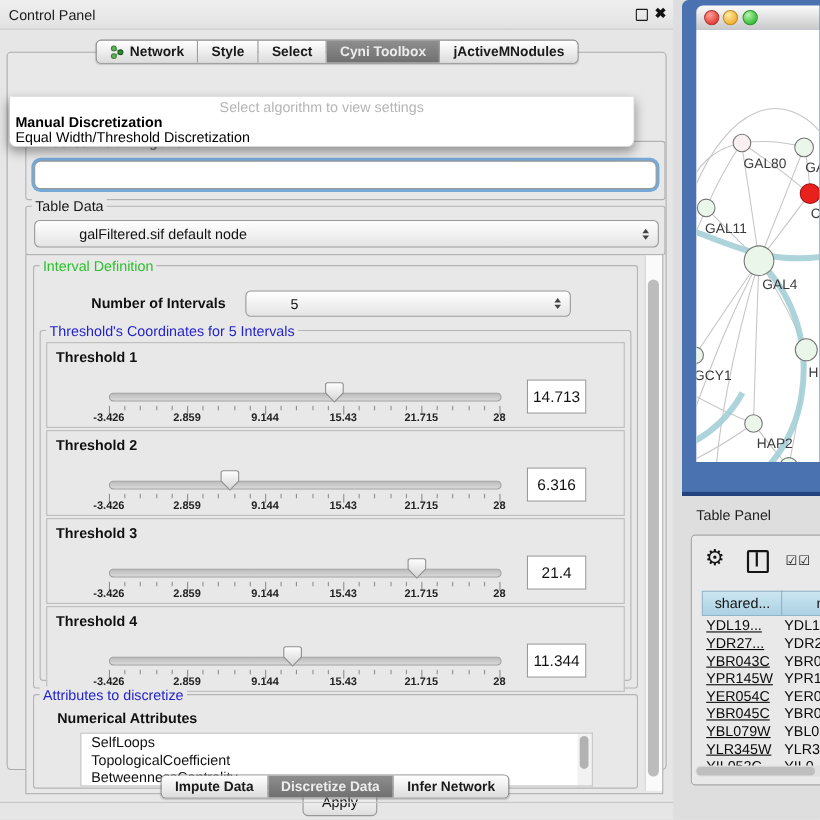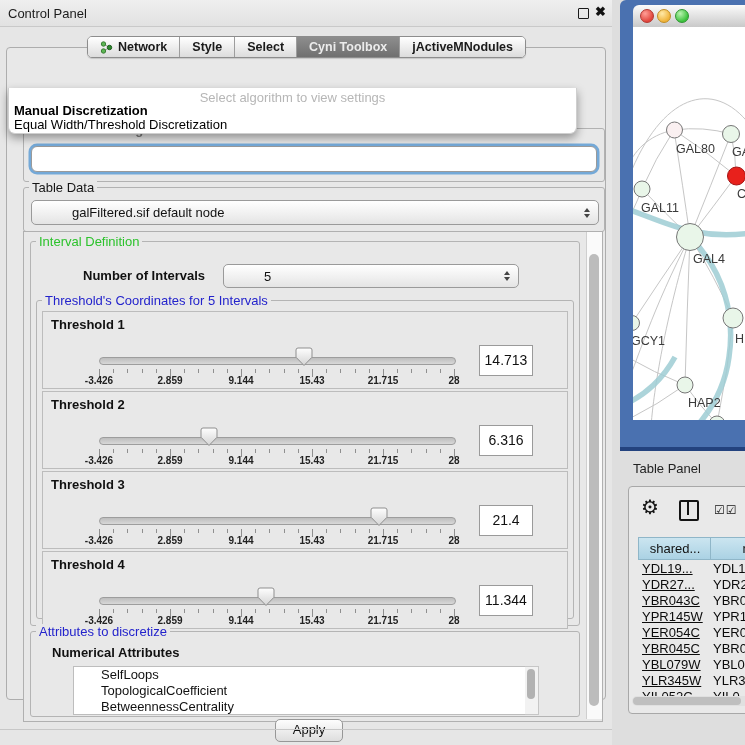--- a/index.html
+++ b/index.html
@@ -60,21 +60,21 @@
   .tick{position:absolute;width:1px;background:#8f8f8f;top:57px;}
   .tick.minor{height:4px;}
   .tick.major{height:8px;}
   .tick-label{position:absolute;top:63px;transform:translateX(-50%);font-size:10px;font-weight:bold;color:#222;}
   .thr-value{position:absolute;left:436px;top:33px;width:52px;height:29px;background:#fff;border:1px solid #9a9a9a;font-size:14px;color:#111;text-align:center;line-height:29px;}
   
   #attr-group{left:6px;top:399px;width:548px;height:84px;}
   #attr-label{left:12px;top:392px;color:var(--blue_label);}
   #attr-list-label{position:absolute;left:28px;top:413px;font-size:13px;font-weight:bold;color:#111;}
   #attr-list{position:absolute;left:49px;top:434px;width:452px;height:47px;background:#fff;border:1px solid #bdbdbd;overflow:hidden;}
-  .attr-item{font-size:13px;color:#111;padding-left:27px;line-height:16px;white-space:nowrap;}
+  .attr-item{font-size:13px;color:#111;padding-left:9px;line-height:16px;white-space:nowrap;}
   #attr-scroll{position:absolute;left:501px;top:434px;width:13px;height:47px;background:#f2f2f2;border:1px solid #c6c6c6;border-left:none;}
   #attr-scroll-thumb{position:absolute;left:2px;top:2px;width:8px;height:30px;background:#b2b2b2;border-radius:4px;}
   
   #apply-button{position:absolute;left:268px;top:671px;width:66px;height:21px;background:linear-gradient(#fdfdfd,#dedede);border:1px solid #979797;border-radius:5px;font-size:13px;color:#111;text-align:center;line-height:20px;}
   
   #net-window{position:absolute;left:620px;top:0;width:151px;height:447px;background:var(--frame_blue);border-bottom:4px solid #23427e;border-top-left-radius:6px;}
   #net-titlebar{position:absolute;left:13px;top:5px;width:112px;height:22px;background:linear-gradient(#fbfbfb,#c9c9c9);border-top-left-radius:6px;}
   .light{position:absolute;top:4px;width:12px;height:12px;border-radius:50%;}
   #light-red{left:7px;background:radial-gradient(circle at 35% 30%,#ff9f97,#e1453c 70%);border:1px solid #b23730;}
   #light-yellow{left:24px;background:radial-gradient(circle at 35% 30%,#ffe9a8,#f0b339 70%);border:1px solid #c08d23;}
@@ -343,20 +343,31 @@
         </div>
 
       <div id="vscroll">
           <div id="vscroll-thumb"></div>
         </div>
     </div>
 
     <div id="apply-button">Apply</div>
   </div>
 
+  <div class="seg-control" id="bottom-tabs">
+      <div class="seg">
+        <span>Impute Data</span>
+      </div>
+      <div class="seg selected">
+        <span>Discretize Data</span>
+      </div>
+      <div class="seg">
+        <span>Infer Network</span>
+      </div>
+    </div>
   <div id="bottom-divider"></div>
 
   <div id="algo-popup">
     <div id="popup-header">Select algorithm to view settings</div>
     <div class="popup-item" id="popup-item-0">Manual Discretization</div>
     <div class="popup-item" id="popup-item-1">Equal Width/Threshold Discretization</div>
   </div>
 </div>
 
 <div id="net-window">

